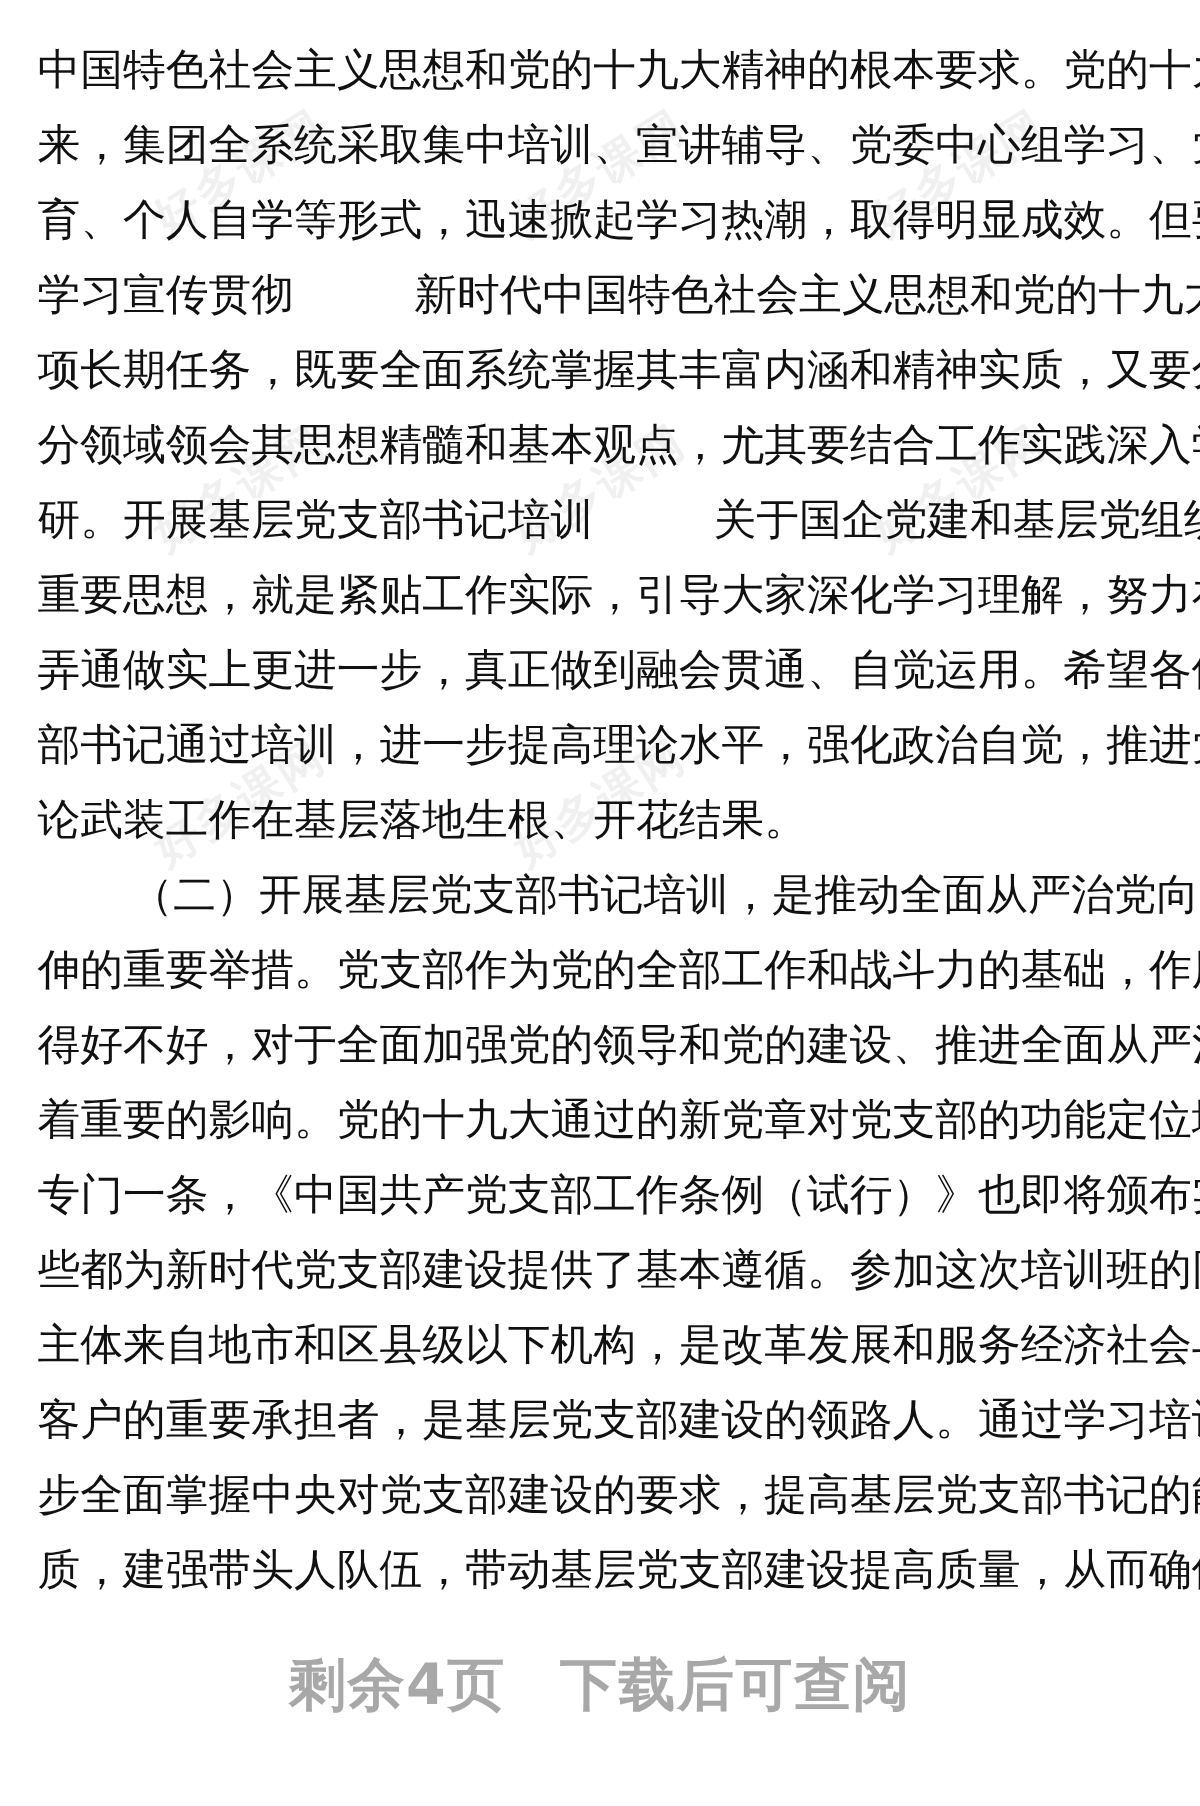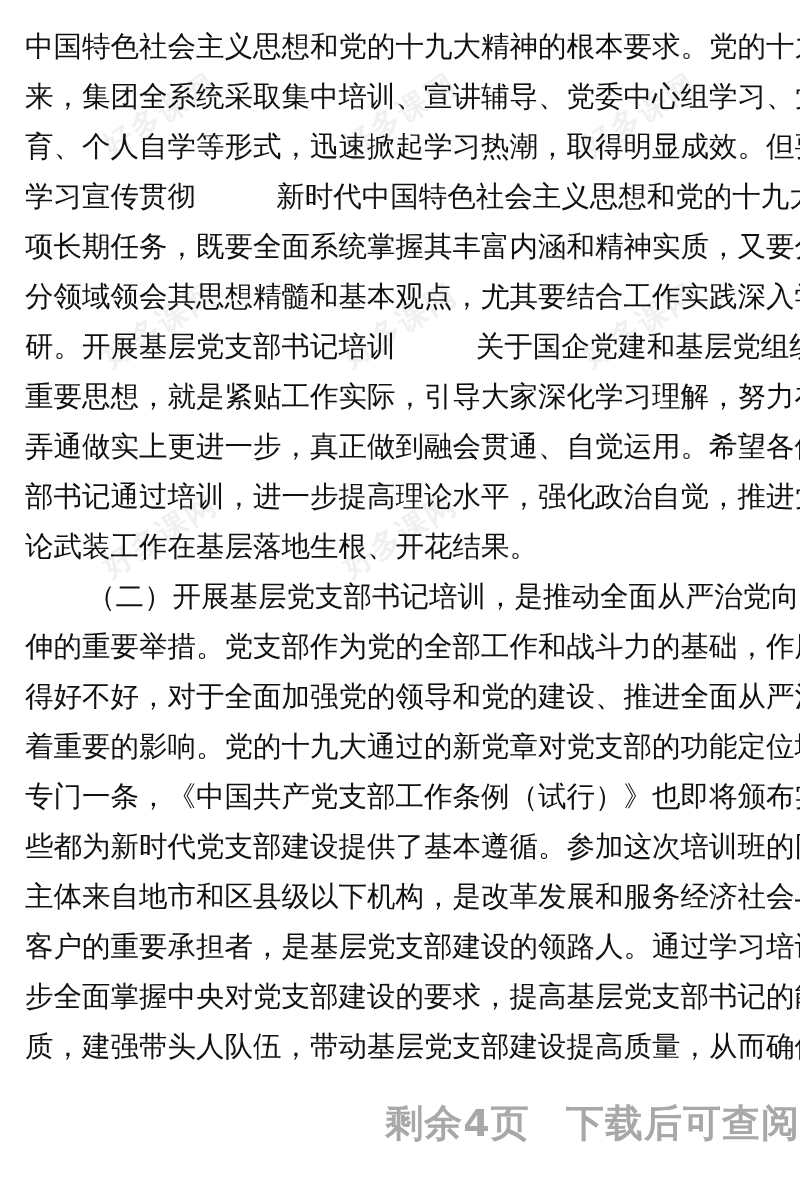--- a/index.html
+++ b/index.html
@@ -103,21 +103,21 @@
 
   .indent-2 { padding-left: 62px; }
   .gap-md { display: inline-block; width: 62px; }
 
   
   #footer-notice {
     position: absolute;
     left: 0;
     top: 1098px;
     width: 800px;
-    text-align: right;
+    text-align: center;
     z-index: 3;
   }
   #footer-notice .notice-text {
     display: inline-block;
     color: #a8a8a8;
     font-size: 38px;
     font-weight: 700;
     letter-spacing: 1px;
     font-family: "DejaVu Sans", sans-serif;
   }

